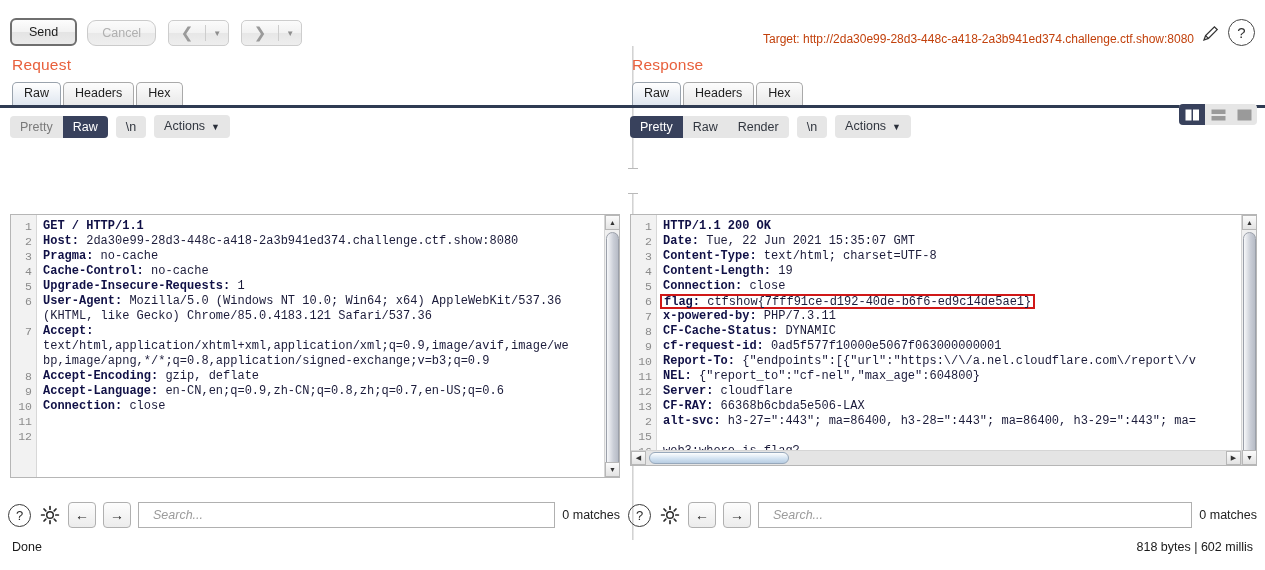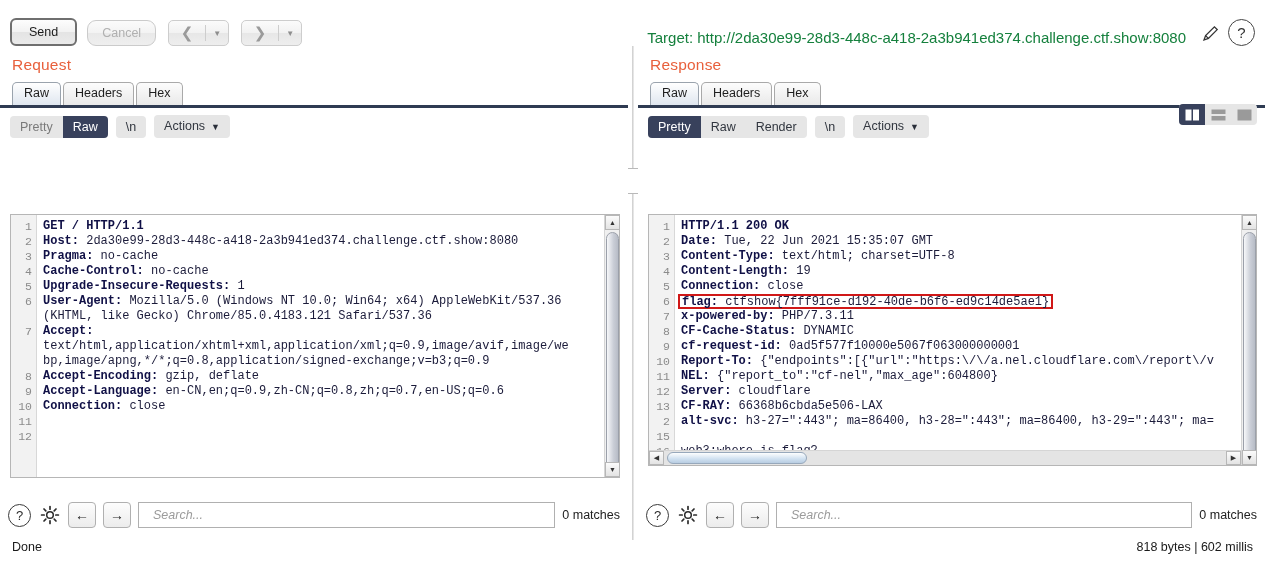--- a/index.html
+++ b/index.html
@@ -56,38 +56,38 @@
     width:36px; display:flex; align-items:center; justify-content:center;
     color:#9a9a9a; font-size:15px; cursor:default;
   }
   .navgroup .nav-sep { width:1px; background:#cdcdcd; margin:4px 0; }
   .navgroup .nav-arrow {
     width:22px; display:flex; align-items:center; justify-content:center;
     color:#8d8d8d; font-size:8px; cursor:default;
   }
   .tb-spacer { flex:1; }
   .target-label {
-    font-size:15px; color:#15803d; margin-right:12px; white-space:nowrap;
+    font-size:12px; color:#c2410c; margin-right:4px; white-space:nowrap;
   }
   .icon-btn {
     width:24px; height:24px; display:flex; align-items:center; justify-content:center;
     cursor:pointer; color:#333;
   }
   .icon-btn svg { display:block; }
   .help-round {
     width:27px;height:27px;border:1.6px solid #444;border-radius:50%;
     display:flex;align-items:center;justify-content:center;
     font-size:15px;color:#333;cursor:pointer;margin-left:6px;
   }
 
   
   .panes { position:absolute; top:46px; left:0; right:0; bottom:30px; }
   .pane { position:absolute; top:0; bottom:0; }
   .pane-left  { left:0;  width:628px; }
-  .pane-right { left:638px; right:0; }
+  .pane-right { left:620px; right:0; }
   .split {
     position:absolute; top:0; bottom:0; left:628px; width:10px;
     background:#ffffff;
   }
   .split .line { position:absolute; top:0; bottom:0; left:4px; width:2px;
     background:linear-gradient(to right,#c9c9c9,#efefef); }
   .split .grip {
     position:absolute; left:0px; top:122px; width:10px; height:26px;
     background:#ffffff; border-top:1px solid #b9b9b9; border-bottom:1px solid #b9b9b9;
     cursor:col-resize;

